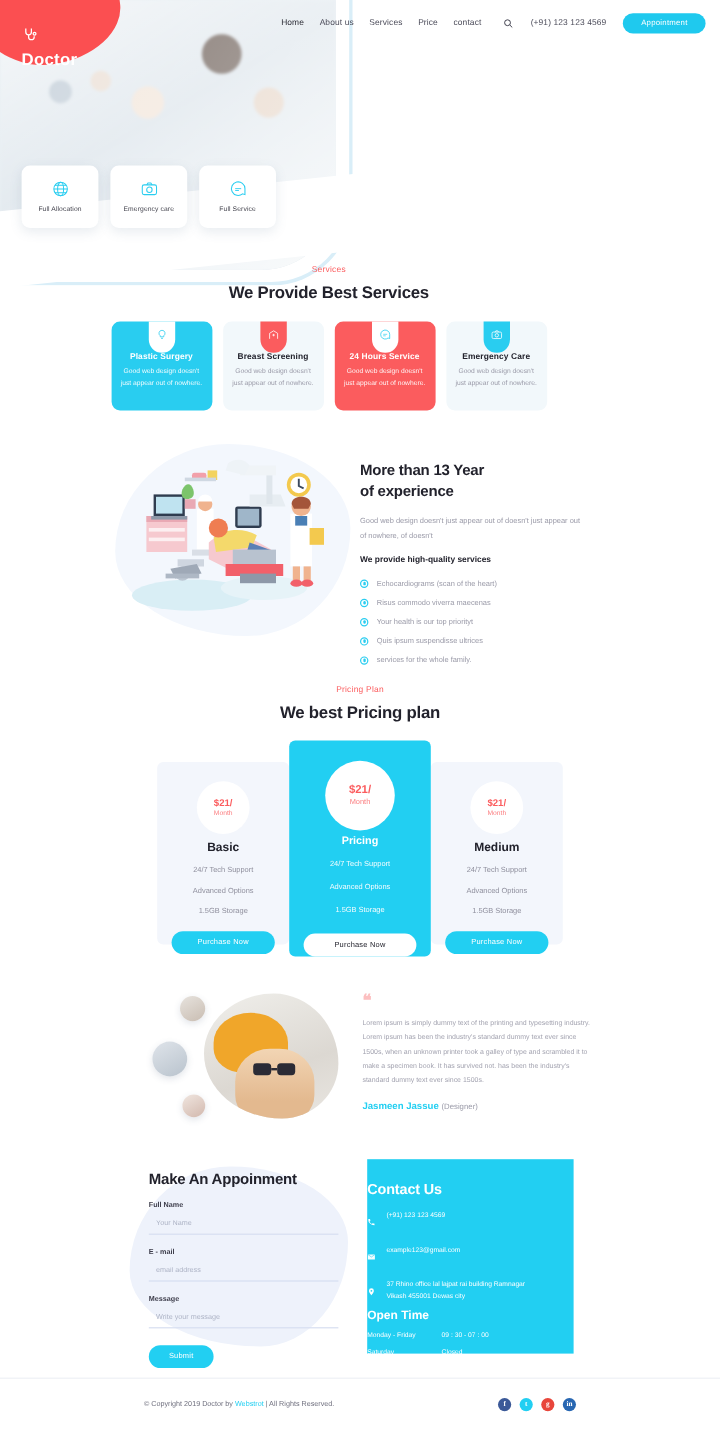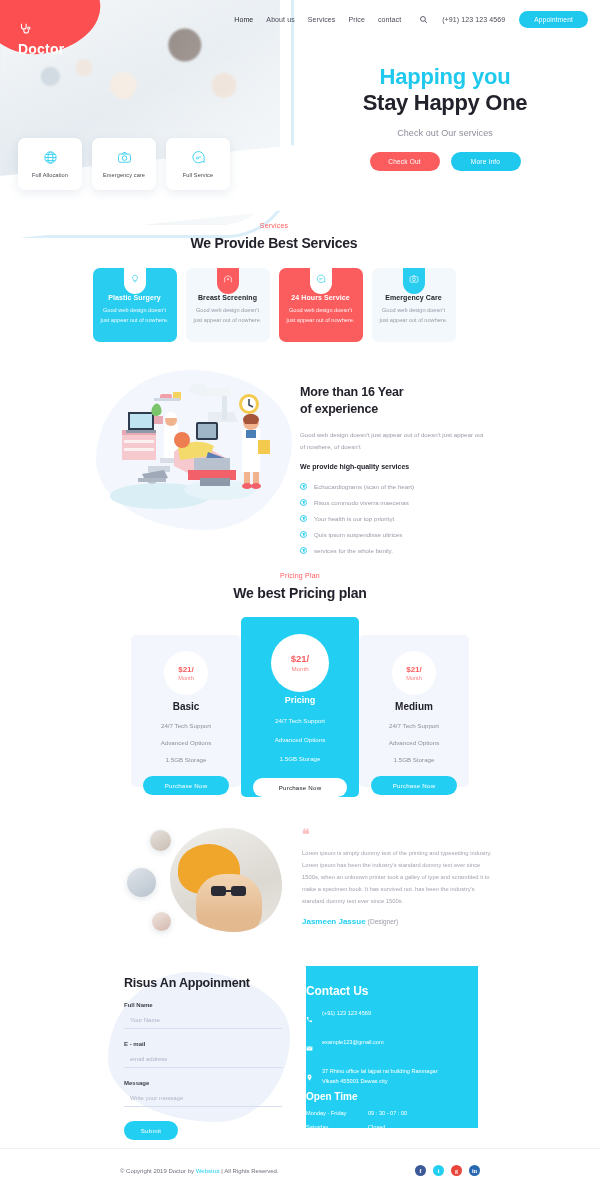--- a/index.html
+++ b/index.html
@@ -373,29 +373,20 @@
       <span>
         <svg viewBox="0 0 24 24" fill="none" stroke="#29cdf0" stroke-width="1.4">
           <path d="M21 11.5a9 9 0 10-3.2 6.9L21 19.5z"></path>
           <path d="M8 11.5h8M8 14h5" stroke-width="1.2"></path>
         </svg>
       </span>
       <span class="feature-label">Full Service</span>
     </div>
   </div>
 
-  <div class="hero-copy">
-    <div class="hero-title-1">Happing you</div>
-    <div class="hero-title-2">Stay Happy One</div>
-    <div class="hero-sub">Check out Our services</div>
-    <div class="hero-btns">
-      <button class="btn-pill btn-coral">Check Out</button>
-      <button class="btn-pill btn-cyan">More Info</button>
-    </div>
-  </div>
 </div>
 
 <div class="site-header">
   <div class="logo-blob"></div>
   <div class="logo-inner">
     <span>
       <svg class="logo-icon" viewBox="0 0 24 24" fill="none" stroke="#ffffff" stroke-width="1.8">
         <path d="M6 3v5a4 4 0 008 0V3"></path>
           <path d="M10 12v3a4 4 0 008 0v-1"></path>
         <circle cx="18.5" cy="10.5" r="2"></circle>
@@ -531,21 +522,21 @@
     <rect x="138" y="52" width="10" height="8" fill="#4a7fb5"></rect>
     <rect x="150" y="62" width="12" height="14" fill="#f3c94e"></rect>
     <rect x="136" y="94" width="6" height="12" fill="#f0b38e"></rect>
     <rect x="145" y="94" width="6" height="12" fill="#f0b38e"></rect>
     <ellipse cx="139" cy="108" rx="5" ry="3" fill="#f2606a"></ellipse>
     <ellipse cx="148" cy="108" rx="5" ry="3" fill="#f2606a"></ellipse>
   </svg>
 
   <div class="exp-copy">
     <div class="exp-title">
-      <span>More than 16 Year</span><br>
+      <span>More than 13 Year</span><br>
       <span>of experience</span>
     </div>
     <div class="exp-para">Good web design doesn't just appear out of doesn't just appear out of nowhere, of doesn't</div>
     <div class="exp-sub">We provide high-quality services</div>
     <ul class="exp-list">
       <li>
           <span class="li-dot"></span>
           <span>Echocardiograms (scan of the heart)</span>
         </li>
       <li>
@@ -628,21 +619,21 @@
     <div class="tm-author">
       <span class="nm">Jasmeen Jassue</span>
       <span class="role">(Designer)</span>
     </div>
   </div>
 </div>
 
 <div class="appoint">
   <div class="ap-blob"></div>
   <div class="ap-form">
-    <div class="ap-title">Risus An Appoinment</div>
+    <div class="ap-title">Make An Appoinment</div>
 
     <div class="fld-label">Full Name</div>
     <input class="fld" type="text" placeholder="Your Name" style="">
 
     <div class="fld-label">E - mail</div>
     <input class="fld" type="text" placeholder="email address" style="">
 
     <div class="fld-label">Message</div>
     <input class="fld" type="text" placeholder="Write your message" style="">
 

